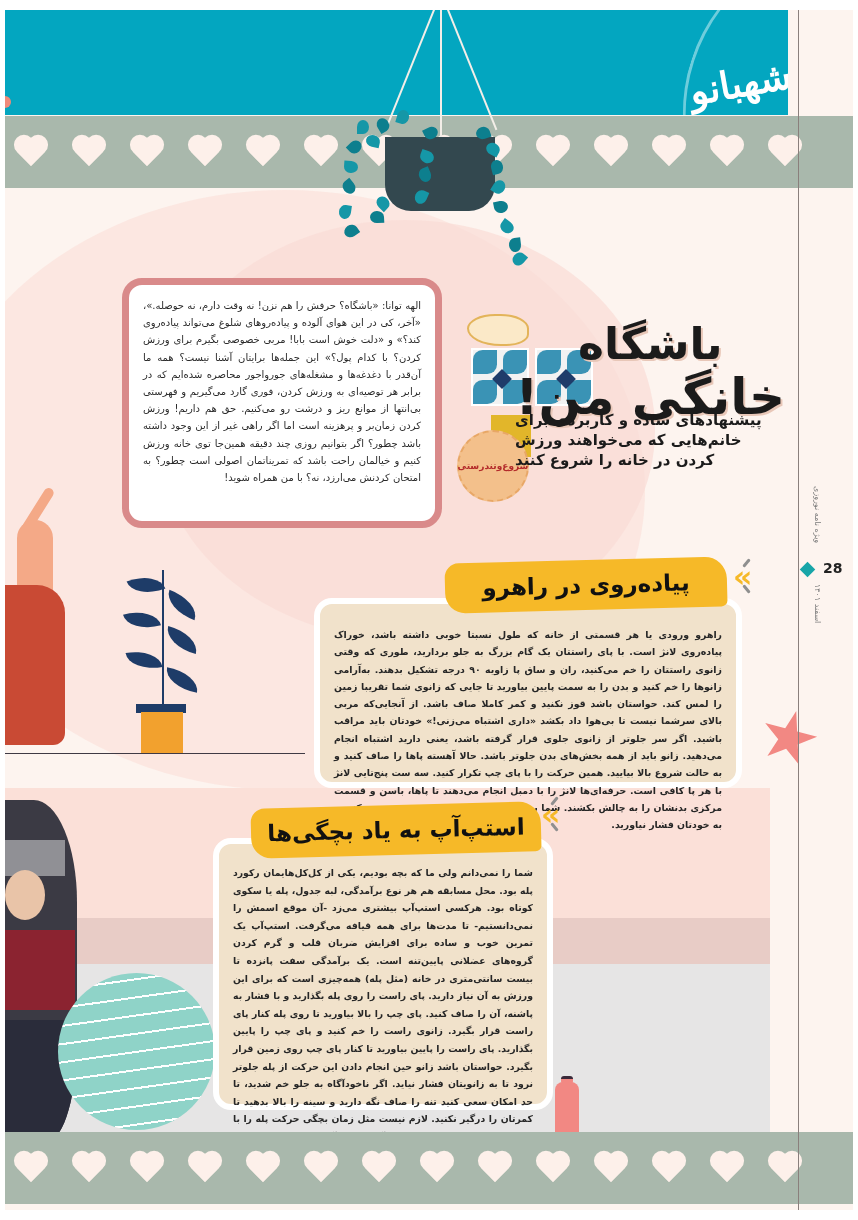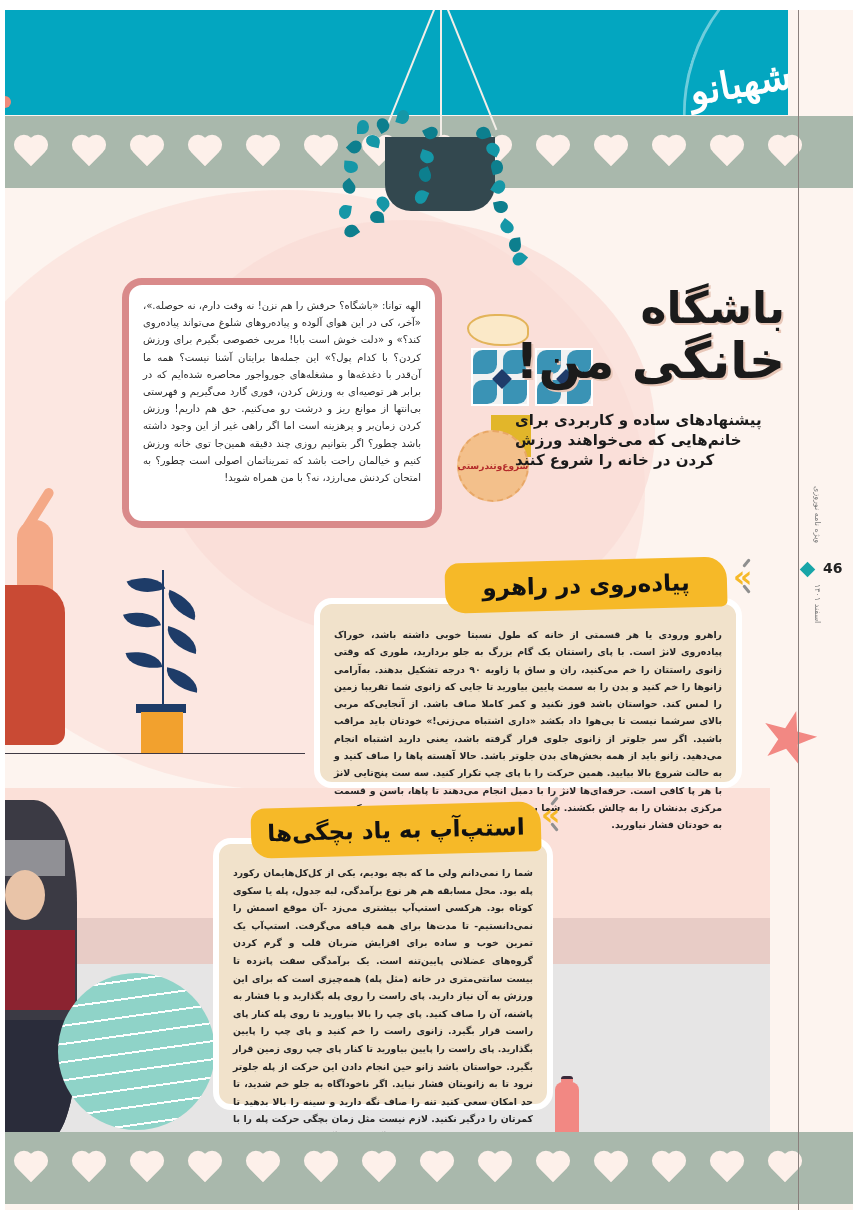--- a/index.html
+++ b/index.html
@@ -40,21 +40,21 @@
   .pot-hang { position: absolute; left: 380px; top: 127px; width: 110px; height: 74px; background: #33484f; border-radius: 0 0 26px 26px; }
   .vine { position: absolute; width: 12px; height: 14px; border-radius: 50% 50% 50% 0; background: #1597a7; }
   .vine.d { background: #0d7f8e; }
 
   
   .intro-box { position: absolute; left: 117px; top: 268px; width: 320px; height: 250px; background: #fff; border: 7px solid #d98a8a; border-radius: 20px; padding: 12px 14px; }
   .intro-text { direction: rtl; text-align: justify; text-align-last: right; font-size: 10px; line-height: 17.2px; color: #2a2a2a; font-family: "DejaVu Sans", sans-serif; }
 
   
   .title-main { position: absolute; right: 68px; top: 272px; direction: rtl; font-family: "DejaVu Sans", sans-serif; font-weight: bold; color: #1b1b1b; text-shadow: 2px 2px 0 #e8c7b8; }
-  .title-line1 { font-size: 44px; line-height: 52px; text-align: right; }
+  .title-line1 { font-size: 44px; line-height: 52px; text-align: center; margin-top: 36px; }
   .title-line2 { font-size: 50px; line-height: 54px; text-align: right; }
   .subtitle { position: absolute; right: 68px; top: 400px; width: 270px; direction: rtl; text-align: left; font-weight: bold; font-size: 15px; line-height: 20px; color: #1b1b1b; }
 
   .tile { position: absolute; top: 338px; width: 58px; height: 58px; background: #f2f2f2; border: 2px solid #fff; overflow: hidden; }
   .tile .q { position: absolute; width: 24px; height: 24px; background: #3a93b5; border-radius: 40% 0 40% 0; }
   .tile .c { position: absolute; left: 22px; top: 22px; width: 14px; height: 14px; background: #1f3c6a; transform: rotate(45deg); }
 
   .bird { position: absolute; left: 462px; top: 304px; width: 62px; height: 32px; border: 2px solid #e3b45a; border-radius: 50% 50% 40% 60%; background: #fbe9c8; }
   .tag-square { position: absolute; left: 486px; top: 405px; width: 40px; height: 42px; background: #e2b62a; }
   .tag-badge { position: absolute; left: 452px; top: 420px; width: 72px; height: 72px; border-radius: 50%; background: #f3c08b; border: 2px dashed #e8a766; display: flex; align-items: center; justify-content: center; }
@@ -258,16 +258,16 @@
         <div class="heart"></div>
         <div class="heart"></div>
         <div class="heart"></div>
         <div class="heart"></div>
         <div class="heart"></div>
       </div>
   </div>
 
   <div class="vert vert-a">ویژه نامه نوروزی</div>
   <div class="diamond"></div>
-  <div class="page-num">46</div>
+  <div class="page-num">28</div>
   <div class="vert vert-b">اسفند ۱۴۰۱</div>
 </div>
 <div class="margin-line"></div>
 
 </body></html>

